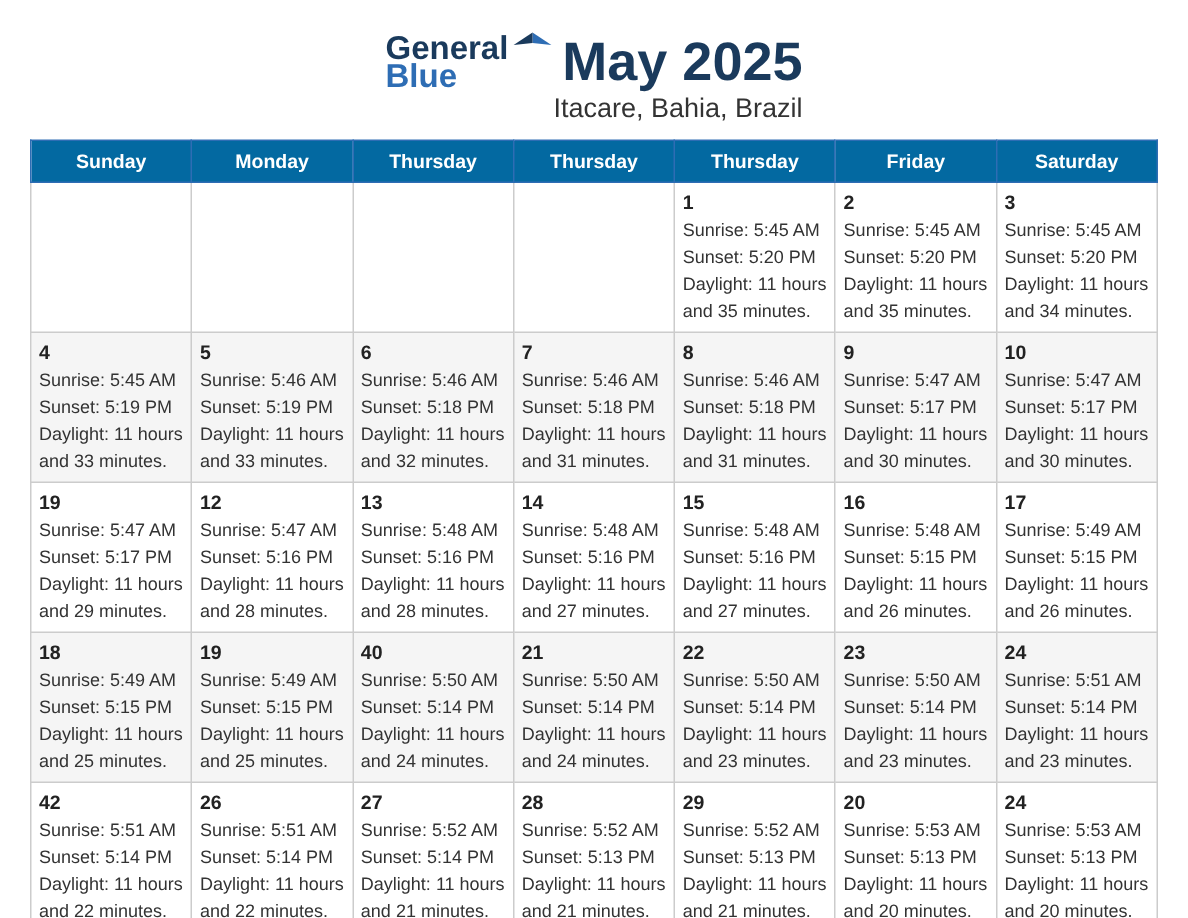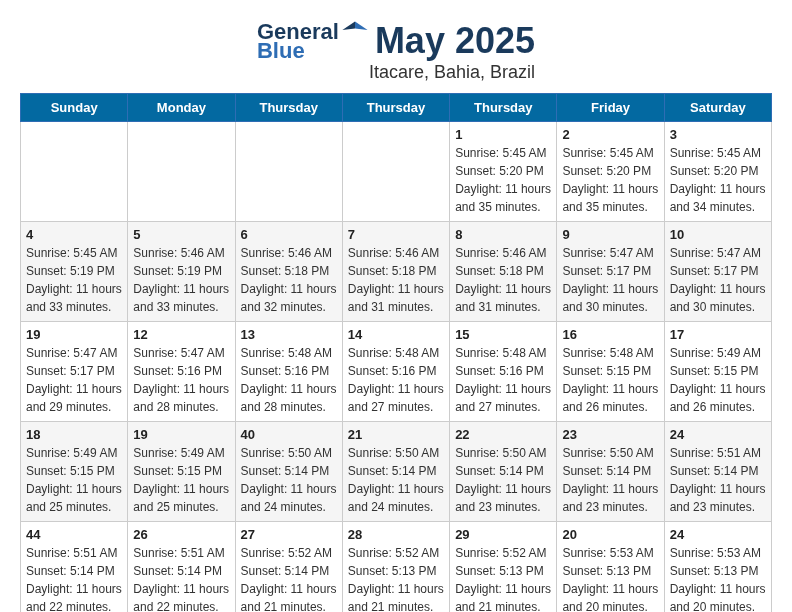--- a/index.html
+++ b/index.html
@@ -284,21 +284,21 @@
         <td>
           <span class="day-number">24</span>
           <div class="day-info" style="white-space: pre-line;">Sunrise: 5:51 AM
 Sunset: 5:14 PM
 Daylight: 11 hours
 and 23 minutes.</div>
         </td>
       </tr>
       <tr>
         <td>
-          <span class="day-number">44</span>
+          <span class="day-number">42</span>
           <div class="day-info" style="white-space: pre-line;">Sunrise: 5:51 AM
 Sunset: 5:14 PM
 Daylight: 11 hours
 and 22 minutes.</div>
         </td>
         <td>
           <span class="day-number">26</span>
           <div class="day-info" style="white-space: pre-line;">Sunrise: 5:51 AM
 Sunset: 5:14 PM
 Daylight: 11 hours

